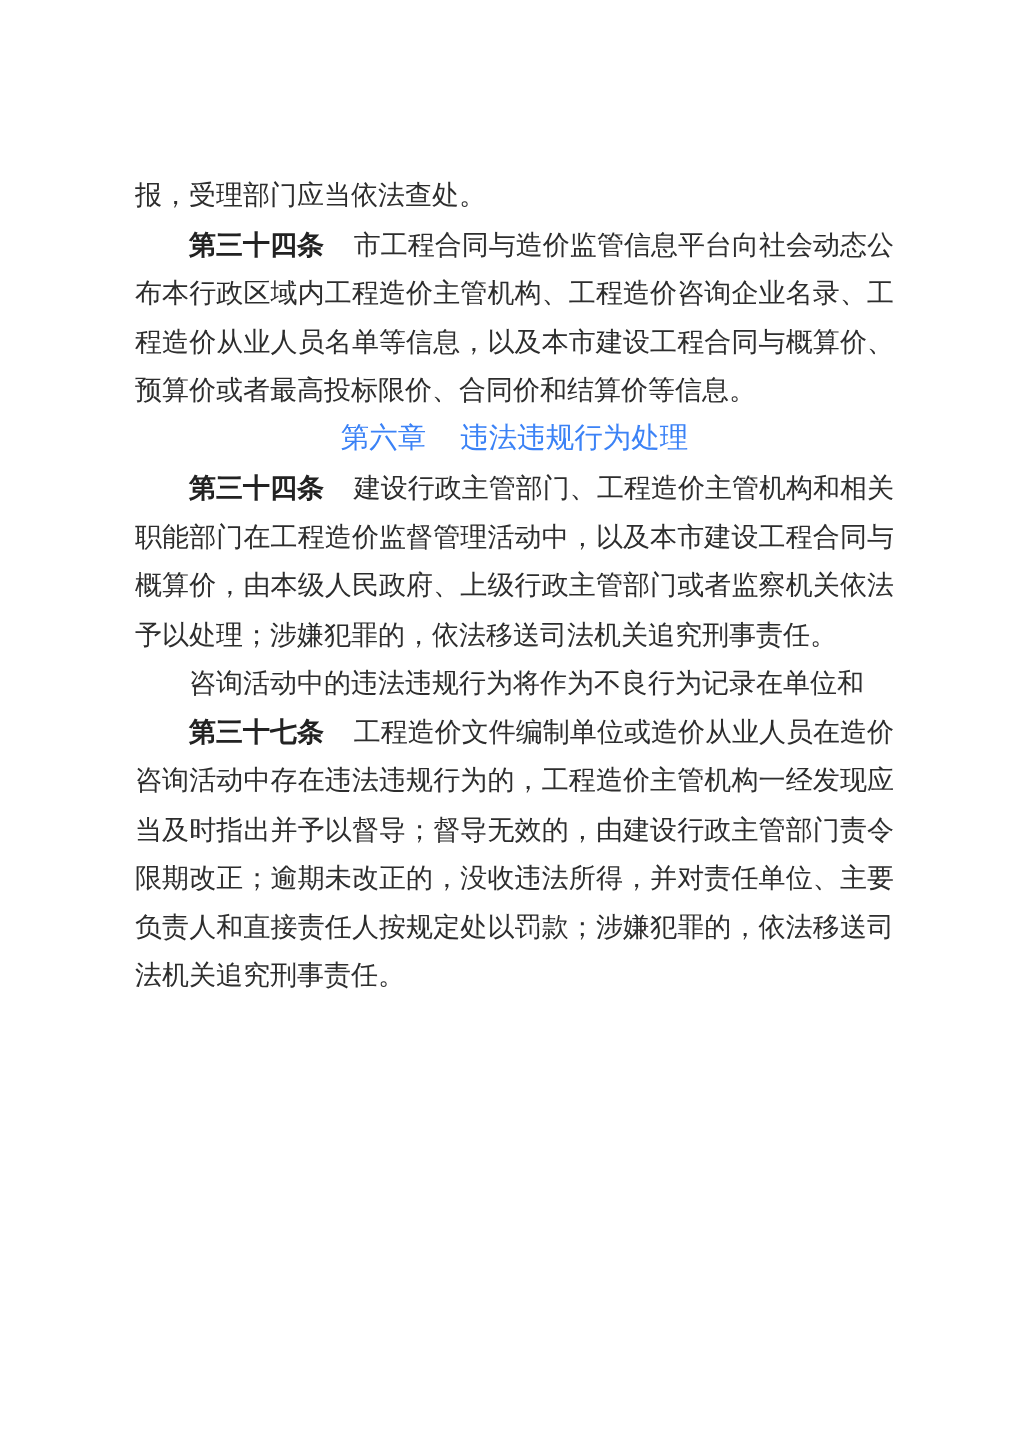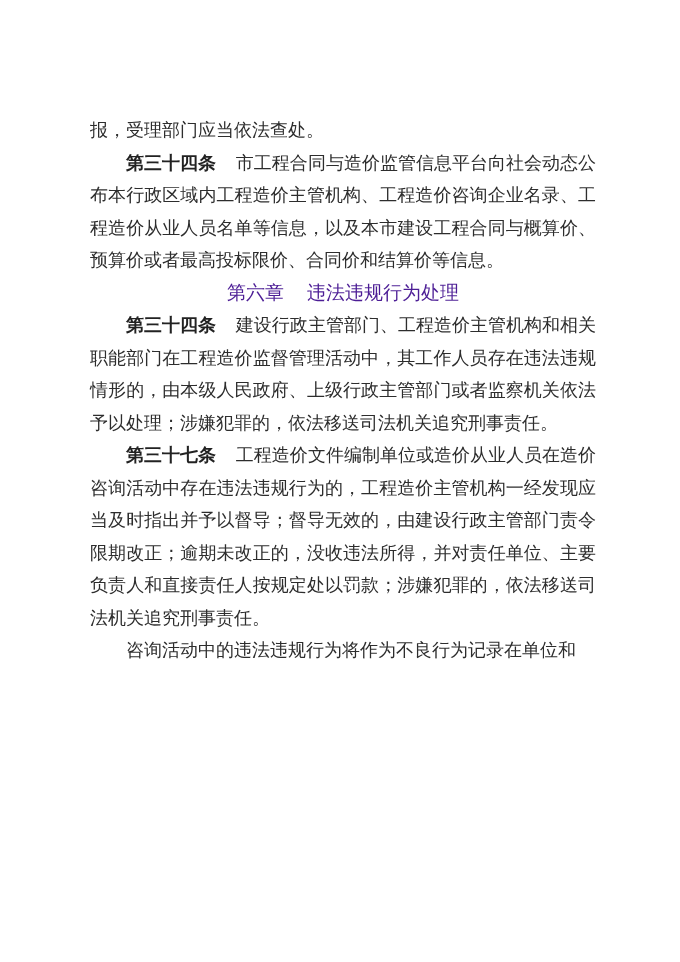--- a/index.html
+++ b/index.html
@@ -42,21 +42,21 @@
     color: #222222;
     margin-right: 1.1em;
     margin-top: 12px;
   }
   .chapter {
     text-align: center;
     text-indent: 0;
     font-family: "Liberation Sans", "DejaVu Sans", sans-serif;
     font-weight: bold;
     font-size: 19px !important;
-    color: #4c1d95;
+    color: #3b82f6;
   }
   .chapter .chapter-num {
     margin-right: 1.2em;
   }
   .footer {
     position: absolute;
     top: 858px;
     right: 93px;
     font-size: 17px;
     line-height: 20px;
@@ -71,26 +71,26 @@
 <div class="page">
 
   <div class="text-block">
 
     <p>报，受理部门应当依法查处。</p>
 
     <p class="indent"><span class="art-num">第三十四条</span><span>市工程合同与造价监管信息平台向社会动态公布本行政区域内工程造价主管机构、工程造价咨询企业名录、工程造价从业人员名单等信息，以及本市建设工程合同与概算价、预算价或者最高投标限价、合同价和结算价等信息。</span></p>
 
     <h2 class="chapter"><span class="chapter-num">第六章</span><span>违法违规行为处理</span></h2>
 
-    <p class="indent"><span class="art-num">第三十四条</span><span>建设行政主管部门、工程造价主管机构和相关职能部门在工程造价监督管理活动中，其工作人员存在违法违规情形的，由本级人民政府、上级行政主管部门或者监察机关依法予以处理；涉嫌犯罪的，依法移送司法机关追究刑事责任。</span></p>
+    <p class="indent"><span class="art-num">第三十四条</span><span>建设行政主管部门、工程造价主管机构和相关职能部门在工程造价监督管理活动中，以及本市建设工程合同与概算价，由本级人民政府、上级行政主管部门或者监察机关依法予以处理；涉嫌犯罪的，依法移送司法机关追究刑事责任。</span></p>
 
 
+    <p class="indent">咨询活动中的违法违规行为将作为不良行为记录在单位和</p>
+
     <p class="indent"><span class="art-num">第三十七条</span><span>工程造价文件编制单位或造价从业人员在造价咨询活动中存在违法违规行为的，工程造价主管机构一经发现应当及时指出并予以督导；督导无效的，由建设行政主管部门责令限期改正；逾期未改正的，没收违法所得，并对责任单位、主要负责人和直接责任人按规定处以罚款；涉嫌犯罪的，依法移送司法机关追究刑事责任。</span></p>
-
-    <p class="indent">咨询活动中的违法违规行为将作为不良行为记录在单位和</p>
 
   </div>
 
   <div class="footer">
     <span>— 11 —</span>
   </div>
 
 </div>
 
 </body></html>

